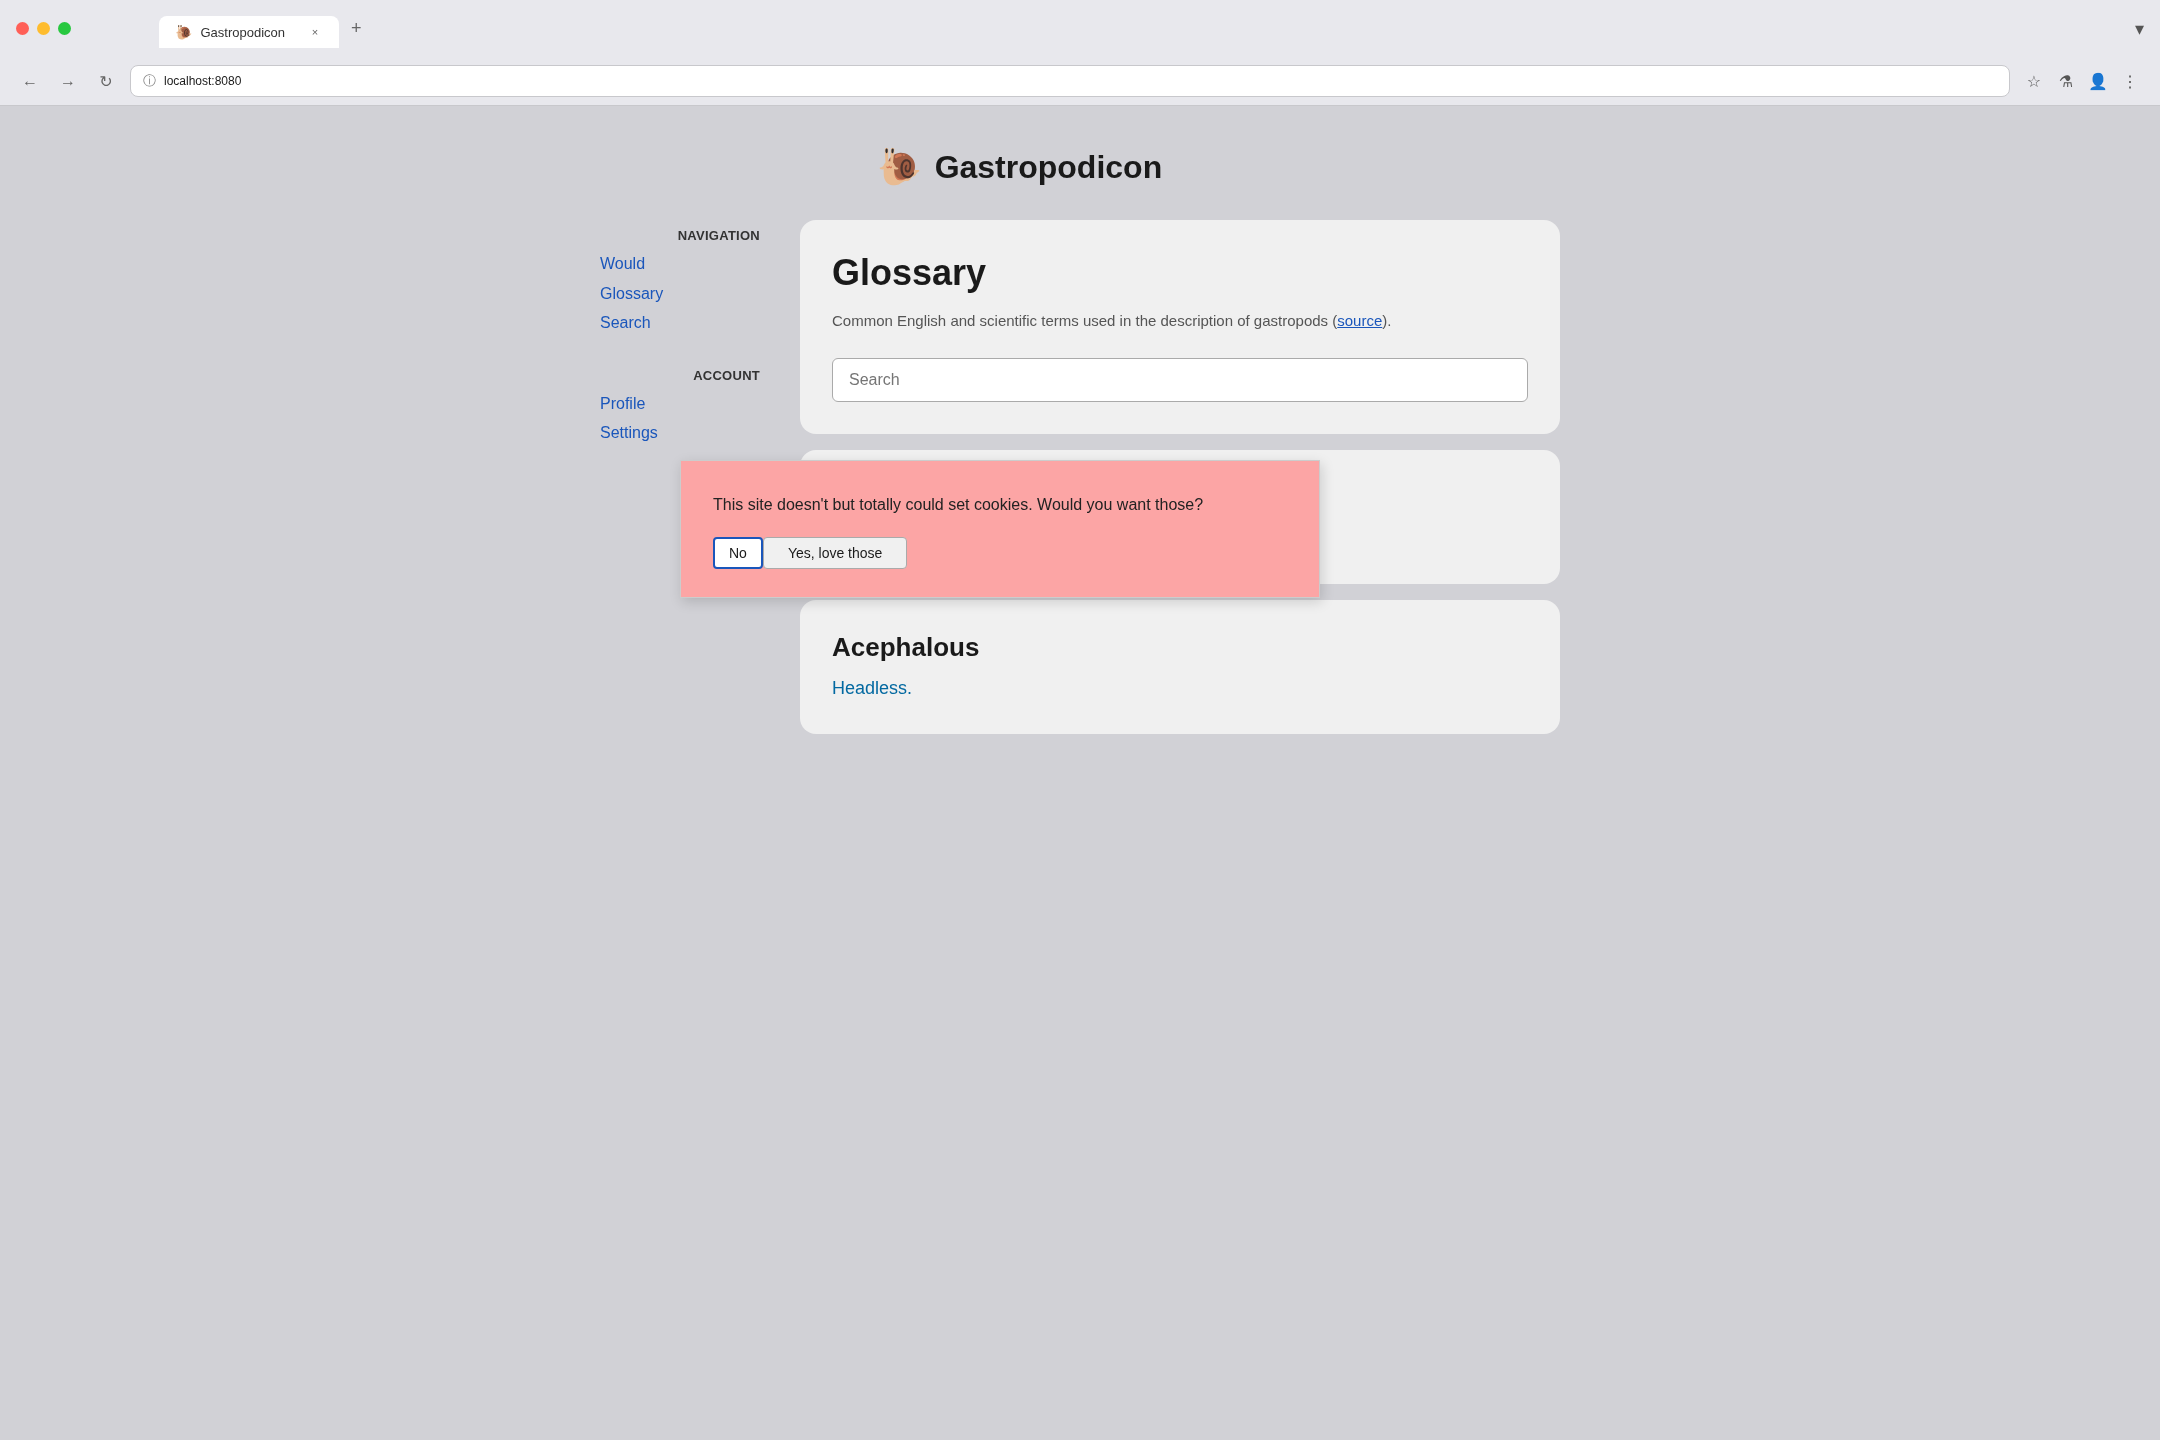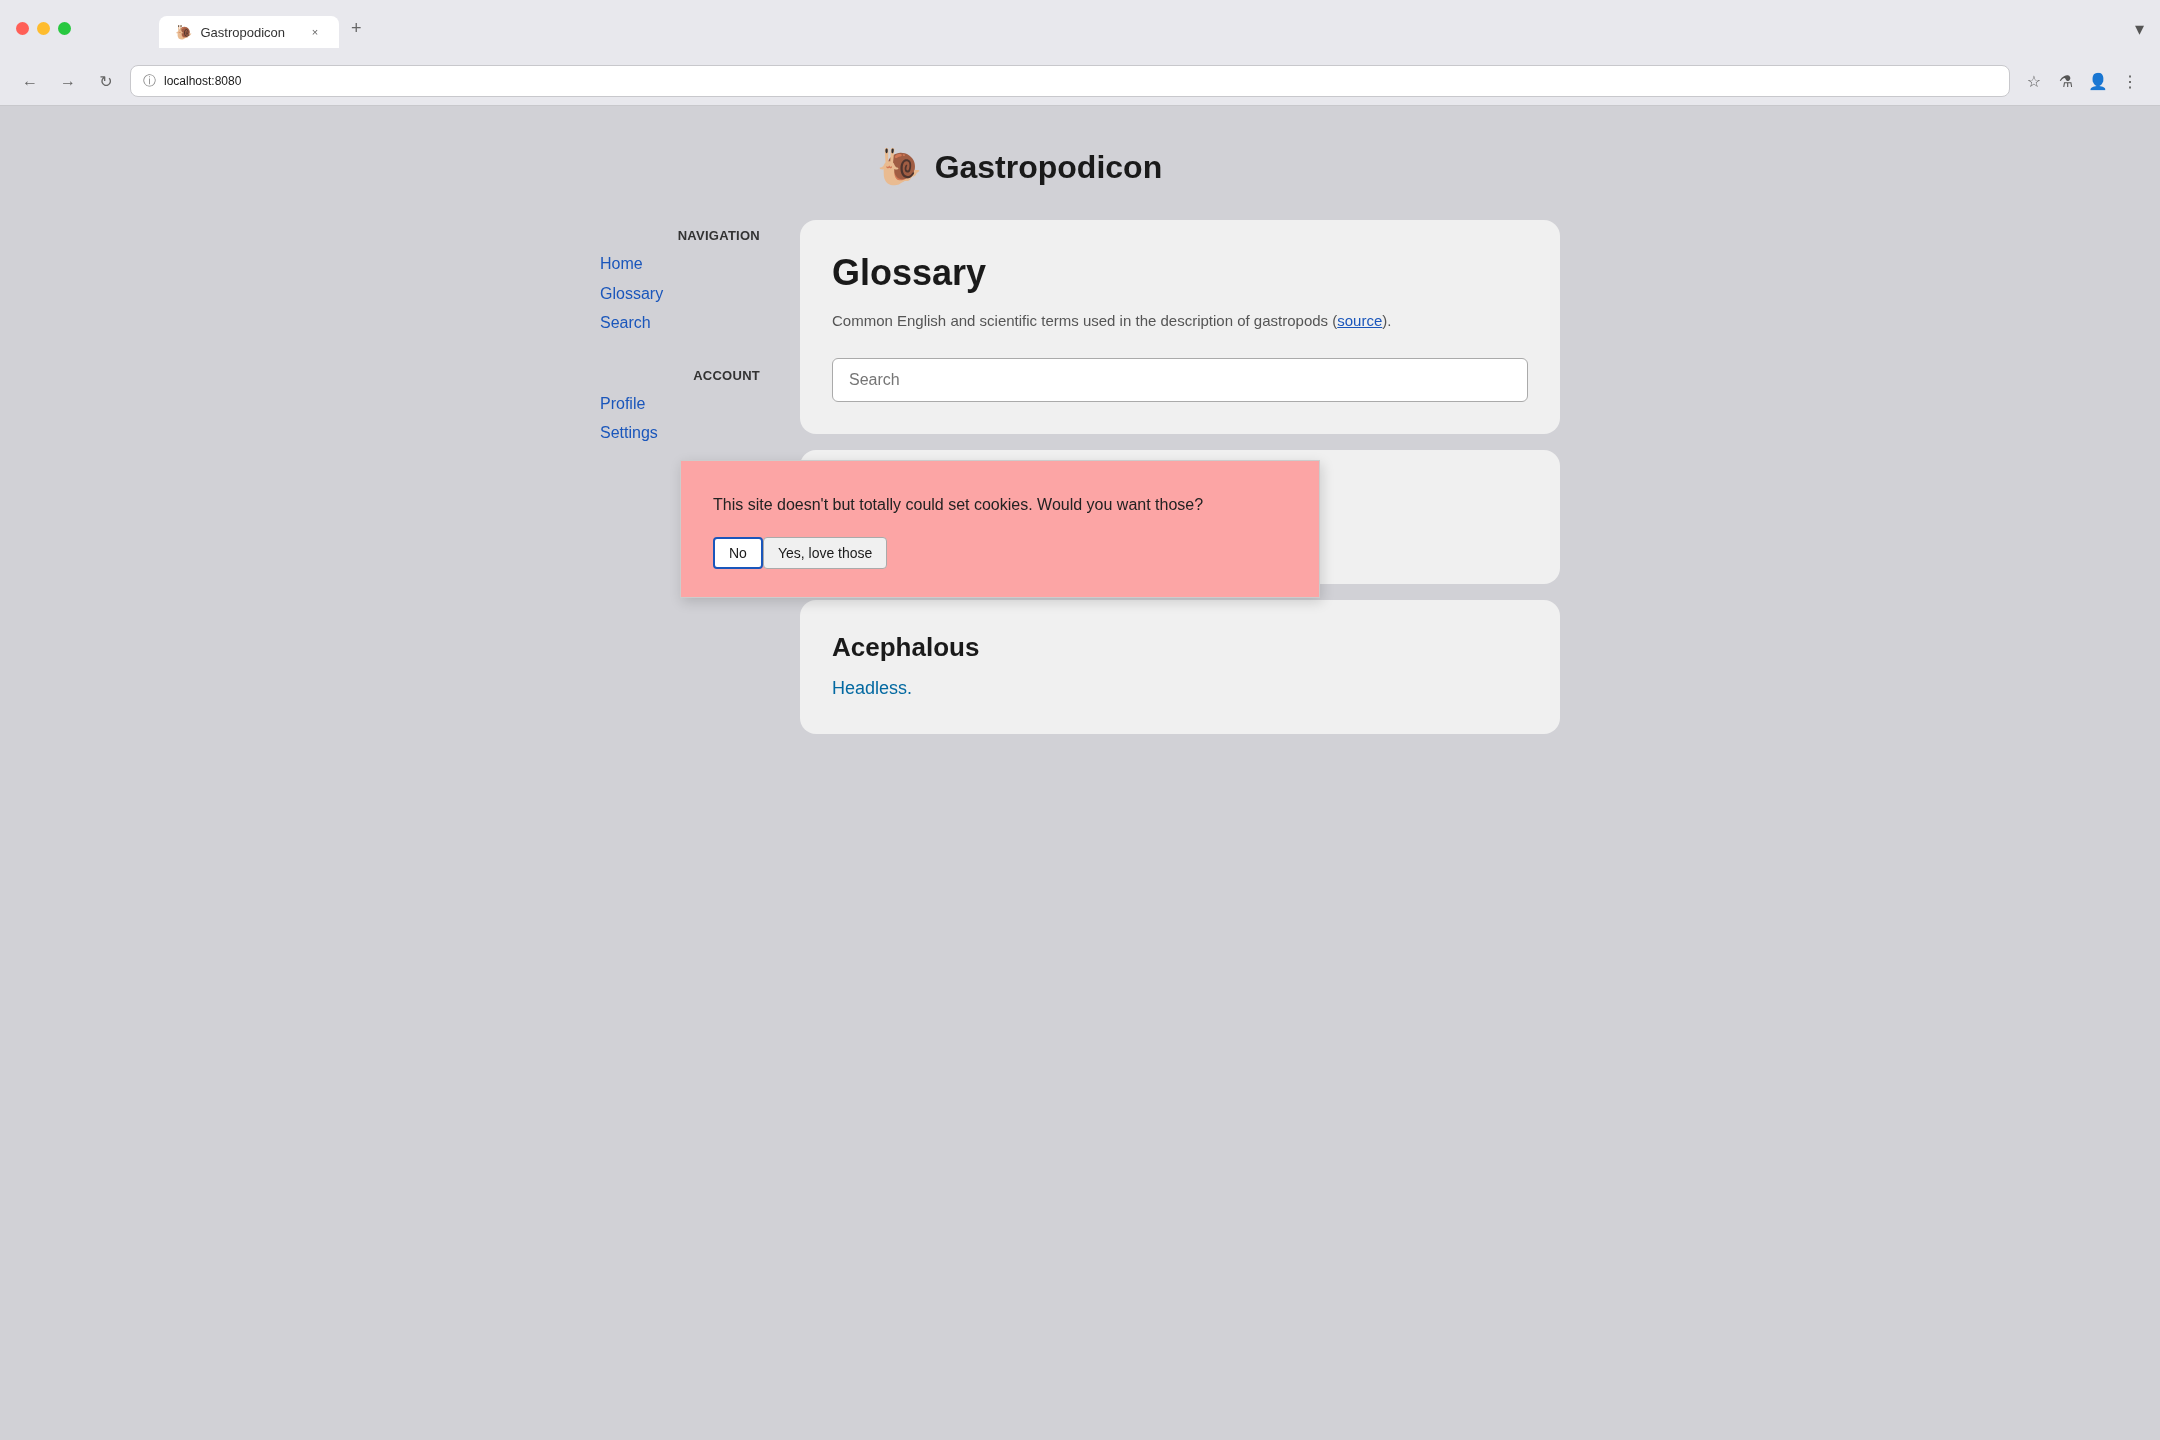--- a/index.html
+++ b/index.html
@@ -317,21 +317,21 @@
       padding: 6px 14px;
       font-size: 14px;
       border: 2px solid #1a56bb;
       border-radius: 4px;
       background: white;
       color: #1a1a1a;
       cursor: pointer;
     }
 
     .btn-yes {
-      padding: 6px 14px;
+      padding: 6px 24px;
       font-size: 14px;
       border: 1px solid #aaa;
       border-radius: 4px;
       background: #f0f0f0;
       color: #1a1a1a;
       cursor: pointer;
     }
   </style>
 </head>
 <body>
@@ -377,21 +377,21 @@
     <span class="site-logo">🐌</span>
     <span class="site-title">Gastropodicon</span>
   </div>
 
   <div class="content-area">
 
     <div class="sidebar">
       <div class="sidebar-section-label">NAVIGATION</div>
       <ul class="sidebar-nav">
         <li>
-          <a href="#">Home</a>
+          <a href="#">Would</a>
         </li>
         <li>
           <a href="#">Glossary</a>
         </li>
         <li>
           <a href="#">Search</a>
         </li>
       </ul>
 
       <div class="sidebar-section-label">ACCOUNT</div>

